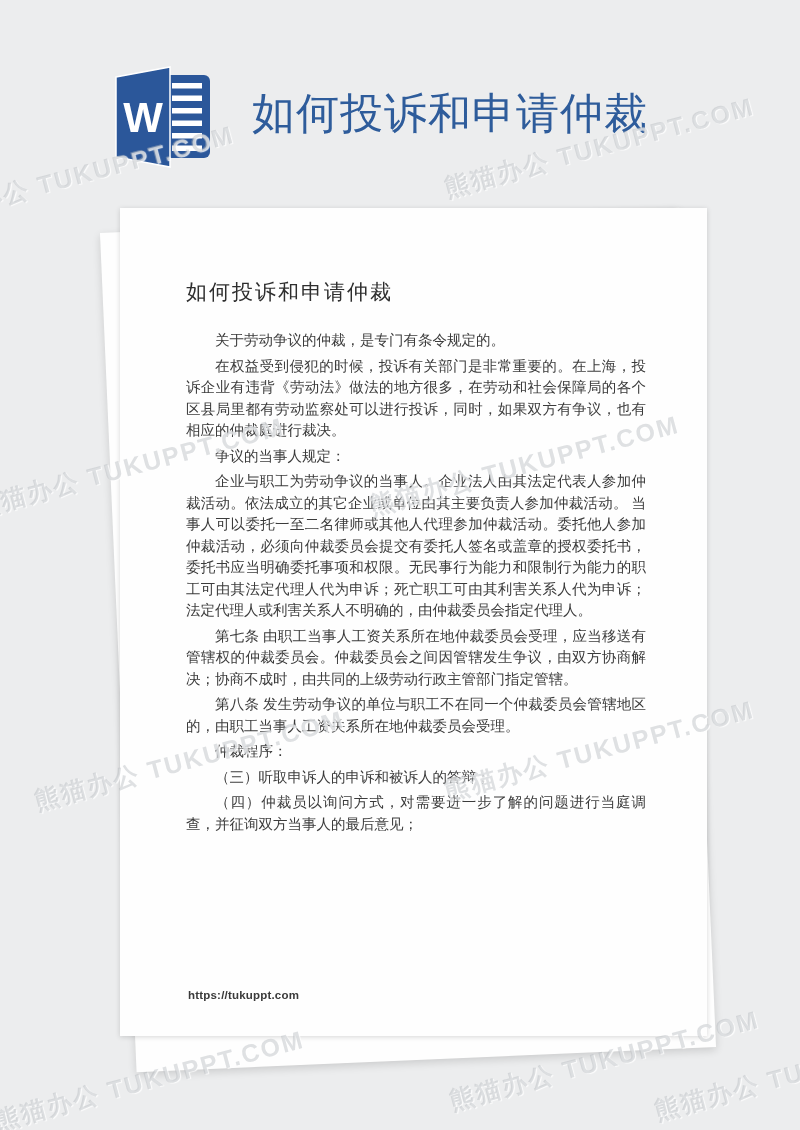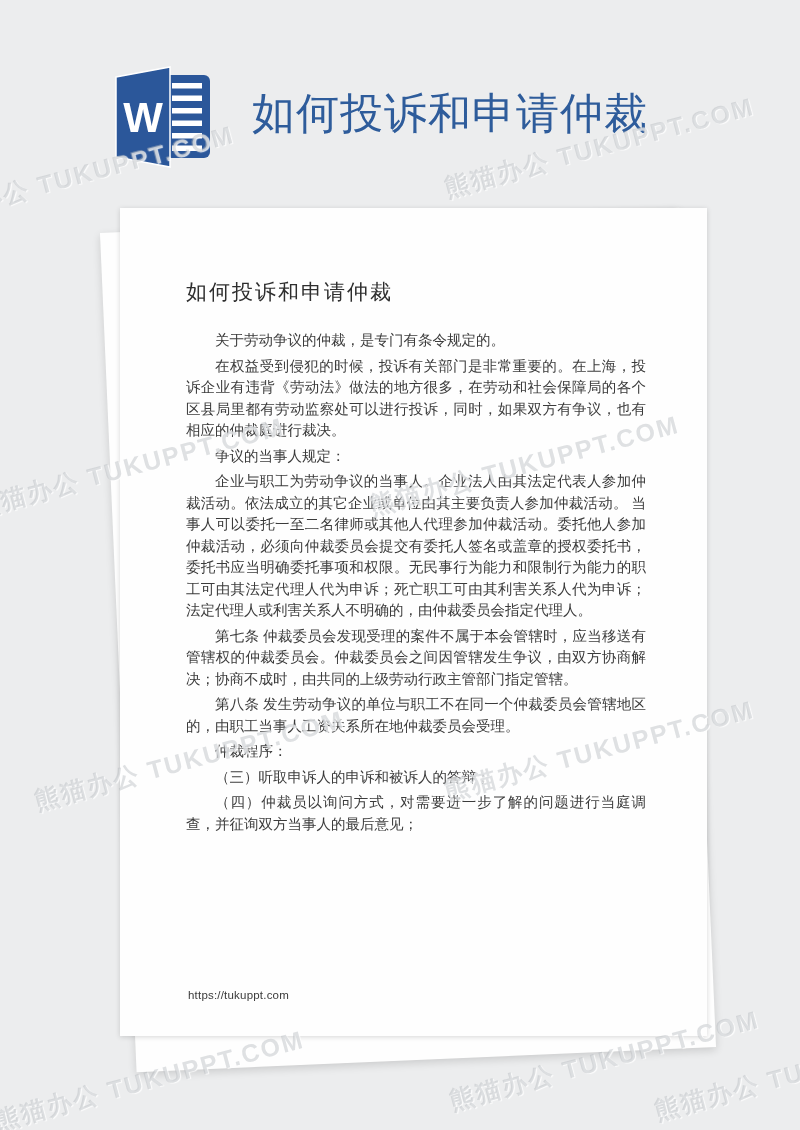--- a/index.html
+++ b/index.html
@@ -59,21 +59,21 @@
     line-height:21.5px;
     color:#3b3b3b;
     text-align:justify;
     text-indent:2em;
   }
   .doc-footer{
     position:absolute;
     left:68px;top:781px;
     font-family:"Liberation Sans","DejaVu Sans",sans-serif;
     font-size:11.5px;
-    font-weight:400;
+    font-weight:700;
     color:#3a3a3a;
     text-decoration:none;
     letter-spacing:0.2px;
   }
 
   
   .wm-layer{position:absolute;inset:0;z-index:5;pointer-events:none;}
   .wm{
     position:absolute;
     transform:rotate(-15deg);
@@ -115,21 +115,21 @@
 
   <div class="doc-page back"></div>
 
   <div class="doc-page front">
     <h2 class="doc-title">如何投诉和申请仲裁</h2>
     <div class="doc-body" id="doc-body">
         <p class="doc-p">关于劳动争议的仲裁，是专门有条令规定的。</p>
         <p class="doc-p">在权益受到侵犯的时候，投诉有关部门是非常重要的。在上海，投诉企业有违背《劳动法》做法的地方很多，在劳动和社会保障局的各个区县局里都有劳动监察处可以进行投诉，同时，如果双方有争议，也有相应的仲裁庭进行裁决。</p>
         <p class="doc-p">争议的当事人规定：</p>
         <p class="doc-p">企业与职工为劳动争议的当事人。企业法人由其法定代表人参加仲裁活动。依法成立的其它企业或单位由其主要负责人参加仲裁活动。 当事人可以委托一至二名律师或其他人代理参加仲裁活动。委托他人参加仲裁活动，必须向仲裁委员会提交有委托人签名或盖章的授权委托书，委托书应当明确委托事项和权限。无民事行为能力和限制行为能力的职工可由其法定代理人代为申诉；死亡职工可由其利害关系人代为申诉；法定代理人或利害关系人不明确的，由仲裁委员会指定代理人。</p>
-        <p class="doc-p">第七条 仲裁委员会发现受理的案件不属于本会管辖时，应当移送有管辖权的仲裁委员会。仲裁委员会之间因管辖发生争议，由双方协商解决；协商不成时，由共同的上级劳动行政主管部门指定管辖。</p>
+        <p class="doc-p">第七条 由职工当事人工资关系所在地仲裁委员会受理，应当移送有管辖权的仲裁委员会。仲裁委员会之间因管辖发生争议，由双方协商解决；协商不成时，由共同的上级劳动行政主管部门指定管辖。</p>
         <p class="doc-p">第八条 发生劳动争议的单位与职工不在同一个仲裁委员会管辖地区的，由职工当事人工资关系所在地仲裁委员会受理。</p>
         <p class="doc-p">仲裁程序：</p>
         <p class="doc-p">（三）听取申诉人的申诉和被诉人的答辩；</p>
         <p class="doc-p">（四）仲裁员以询问方式，对需要进一步了解的问题进行当庭调查，并征询双方当事人的最后意见；</p>
       </div>
     <a class="doc-footer" href="#">https://tukuppt.com</a>
   </div>
 
   <div class="wm-layer" id="wm-layer">
       <div class="wm" style="left: -75px; top: 200px;">熊猫办公 TUKUPPT.COM</div>

